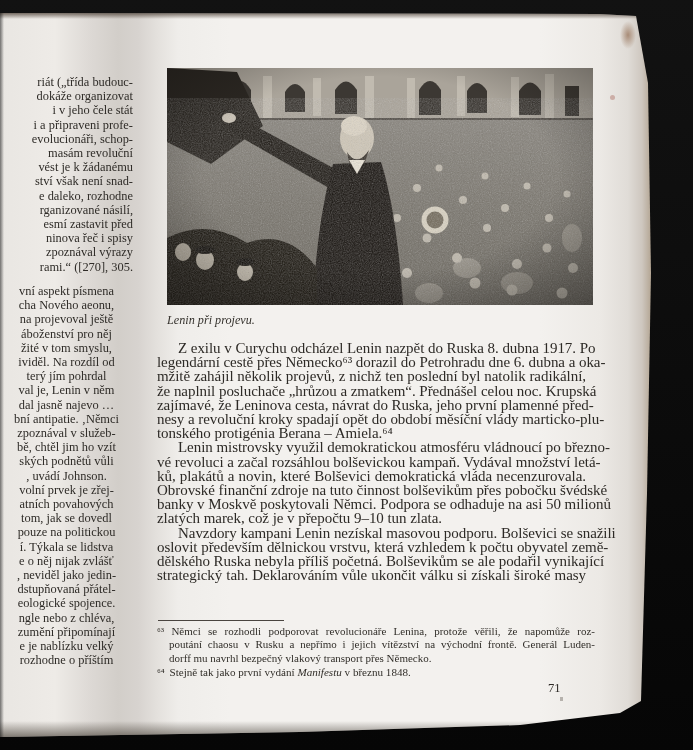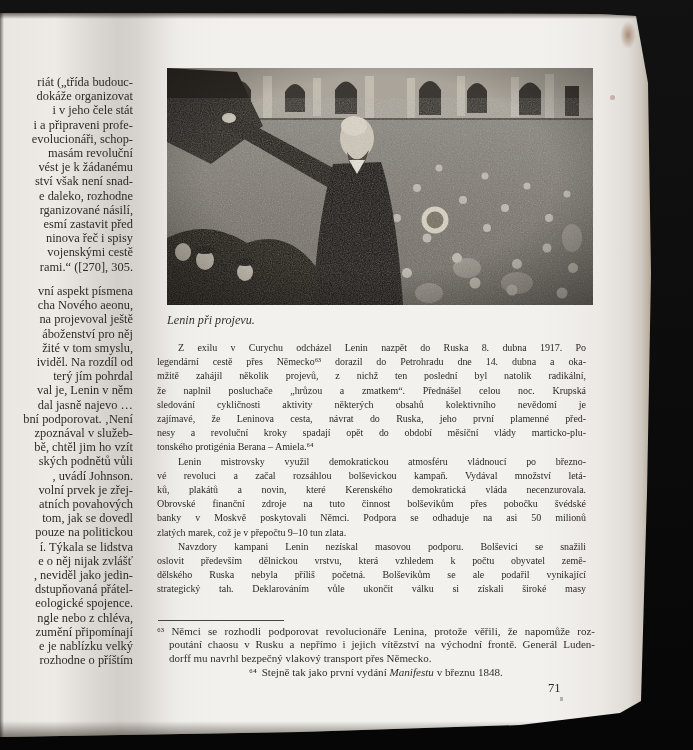--- a/index.html
+++ b/index.html
@@ -28,47 +28,47 @@
   .stain-a{position:absolute;left:620px;top:8px;width:16px;height:28px;
     background:radial-gradient(closest-side,rgba(122,74,40,.55),rgba(122,74,40,0));}
   .stain-b{position:absolute;left:610px;top:82px;width:5px;height:5px;border-radius:50%;
     background:rgba(165,95,82,.4);}
   
   .left-col{
     position:absolute;left:0;width:137px;display:flex;flex-direction:column;
     align-items:flex-end;padding-right:4px;box-sizing:border-box;
   }
   #left-block1{top:62px;}
-  #left-block2{top:271px;}
+  #left-block2{top:271px;align-items:center;}
   .lp-line{white-space:nowrap;font-size:12.4px;line-height:14.2px;color:#2e2b27;}
   
   #photo{position:absolute;left:167px;top:55px;width:426px;height:237px;}
   #photo svg{display:block;width:100%;height:100%;}
   
   #caption{position:absolute;left:167px;top:300px;width:426px;
     font-style:italic;font-size:12.2px;color:#35322d;}
   
   #bodytext{position:absolute;left:157px;top:328px;width:429px;}
   .para{margin:0;}
   .body-line{
-    font-size:10px;line-height:14.2px;white-space:nowrap;
+    font-size:15px;line-height:14.2px;white-space:nowrap;
     text-align:justify;text-align-last:justify;letter-spacing:-0.05px;
   }
   .para .body-line:first-child{text-indent:21px;}
   .para .body-line:last-child{text-align-last:left;}
   .para.cont .body-line:last-child{text-align-last:justify;}
   
   #fn-rule{position:absolute;left:158px;top:607px;width:126px;height:1px;background:#4a4540;}
   #fn63{position:absolute;left:157px;top:612px;width:438px;padding-left:12px;box-sizing:border-box;}
   .fn-line{font-size:11px;line-height:13.4px;white-space:nowrap;
     text-align:justify;text-align-last:justify;color:#312e29;}
   #fn63 .fn-line:first-child{text-indent:-12px;}
   #fn63 .fn-line:last-child{text-align-last:left;}
   #fn64{position:absolute;left:157px;top:653px;width:438px;font-size:11.1px;
-    line-height:13.4px;color:#312e29;text-align:center;}
+    line-height:13.4px;color:#312e29;}
   #fn64 .fn-marker{margin-right:2px;}
   
   #pagenum{position:absolute;left:548px;top:668px;width:36px;font-size:12.6px;
     color:#2d2a26;}
   .print-artifact{position:absolute;left:560px;top:684px;width:3px;height:4px;
     background:rgba(95,88,80,.4);}
 </style>
 </head>
 <body>
 
@@ -82,34 +82,34 @@
         <div class="lp-line">i v jeho čele stát</div>
         <div class="lp-line">i a připraveni profe-</div>
         <div class="lp-line">evolucionáři, schop-</div>
         <div class="lp-line">masám revoluční</div>
         <div class="lp-line">vést je k žádanému</div>
         <div class="lp-line">ství však není snad-</div>
         <div class="lp-line">e daleko, rozhodne</div>
         <div class="lp-line">rganizované násilí,</div>
         <div class="lp-line">esmí zastavit před</div>
         <div class="lp-line">ninova řeč i spisy</div>
-        <div class="lp-line">vojenskými cestě</div>
+        <div class="lp-line">zpoznával výrazy</div>
         <div class="lp-line">rami.“ ([270], 305.</div>
       </div>
     <div id="left-block2" class="left-col">
         <div class="lp-line">vní aspekt písmena</div>
         <div class="lp-line">cha Nového aeonu,</div>
         <div class="lp-line">na projevoval ještě</div>
         <div class="lp-line">áboženství pro něj</div>
         <div class="lp-line">žité v tom smyslu,</div>
         <div class="lp-line">ividěl. Na rozdíl od</div>
         <div class="lp-line">terý jím pohrdal</div>
         <div class="lp-line">val je, Lenin v něm</div>
         <div class="lp-line">dal jasně najevo …</div>
-        <div class="lp-line">bní podporovat. ‚Není</div>
+        <div class="lp-line">bní antipatie. ‚Němci</div>
         <div class="lp-line">zpoznával v služeb-</div>
         <div class="lp-line">bě, chtěl jim ho vzít</div>
         <div class="lp-line">ských podnětů vůli</div>
         <div class="lp-line">, uvádí Johnson.</div>
         <div class="lp-line">volní prvek je zřej-</div>
         <div class="lp-line">atních povahových</div>
         <div class="lp-line">tom, jak se dovedl</div>
         <div class="lp-line">pouze na politickou</div>
         <div class="lp-line">í. Týkala se lidstva</div>
         <div class="lp-line">e o něj nijak zvlášť</div>
@@ -219,32 +219,31 @@
         <rect x="0" y="30" width="426" height="207" filter="url(#grain)" opacity="0.5"></rect>
         <rect width="426" height="237" fill="url(#vig)"></rect>
       </svg>
     </div>
 
     <div id="caption">Lenin při projevu.</div>
 
     <div id="bodytext">
       <div class="para">
           <div class="body-line">Z exilu v Curychu odcházel Lenin nazpět do Ruska 8. dubna 1917. Po</div>
-          <div class="body-line">legendární cestě přes Německo⁶³ dorazil do Petrohradu dne 14. dubna a oka-</div>
+          <div class="body-line">legendární cestě přes Německo⁶³ dorazil do Petrohradu dne 6. dubna a oka-</div>
           <div class="body-line">mžitě zahájil několik projevů, z nichž ten poslední byl natolik radikální,</div>
           <div class="body-line">že naplnil posluchače „hrůzou a zmatkem“. Přednášel celou noc. Krupská</div>
-          <div class="body-line">sledování cykličnosti aktivity některých obsahů kolektivního nevědomí je</div>
           <div class="body-line">zajímavé, že Leninova cesta, návrat do Ruska, jeho první plamenné před-</div>
           <div class="body-line">nesy a revoluční kroky spadají opět do období měsíční vlády marticko-plu-</div>
           <div class="body-line">tonského protigénia Berana – Amiela.⁶⁴</div>
         </div>
       <div class="para">
           <div class="body-line">Lenin mistrovsky využil demokratickou atmosféru vládnoucí po březno-</div>
           <div class="body-line">vé revoluci a začal rozsáhlou bolševickou kampaň. Vydával množství letá-</div>
-          <div class="body-line">ků, plakátů a novin, které Kerenského demokratická vláda necenzurovala.</div>
+          <div class="body-line">ků, plakátů a novin, které Bolševici demokratická vláda necenzurovala.</div>
           <div class="body-line">Obrovské finanční zdroje na tuto činnost bolševikům přes pobočku švédské</div>
           <div class="body-line">banky v Moskvě poskytovali Němci. Podpora se odhaduje na asi 50 milionů</div>
           <div class="body-line">zlatých marek, což je v přepočtu 9–10 tun zlata.</div>
         </div>
       <div class="para cont">
           <div class="body-line">Navzdory kampani Lenin nezískal masovou podporu. Bolševici se snažili</div>
           <div class="body-line">oslovit především dělnickou vrstvu, která vzhledem k počtu obyvatel země-</div>
           <div class="body-line">dělského Ruska nebyla příliš početná. Bolševikům se ale podařil vynikající</div>
           <div class="body-line">strategický tah. Deklarováním vůle ukončit válku si získali široké masy</div>
         </div>

